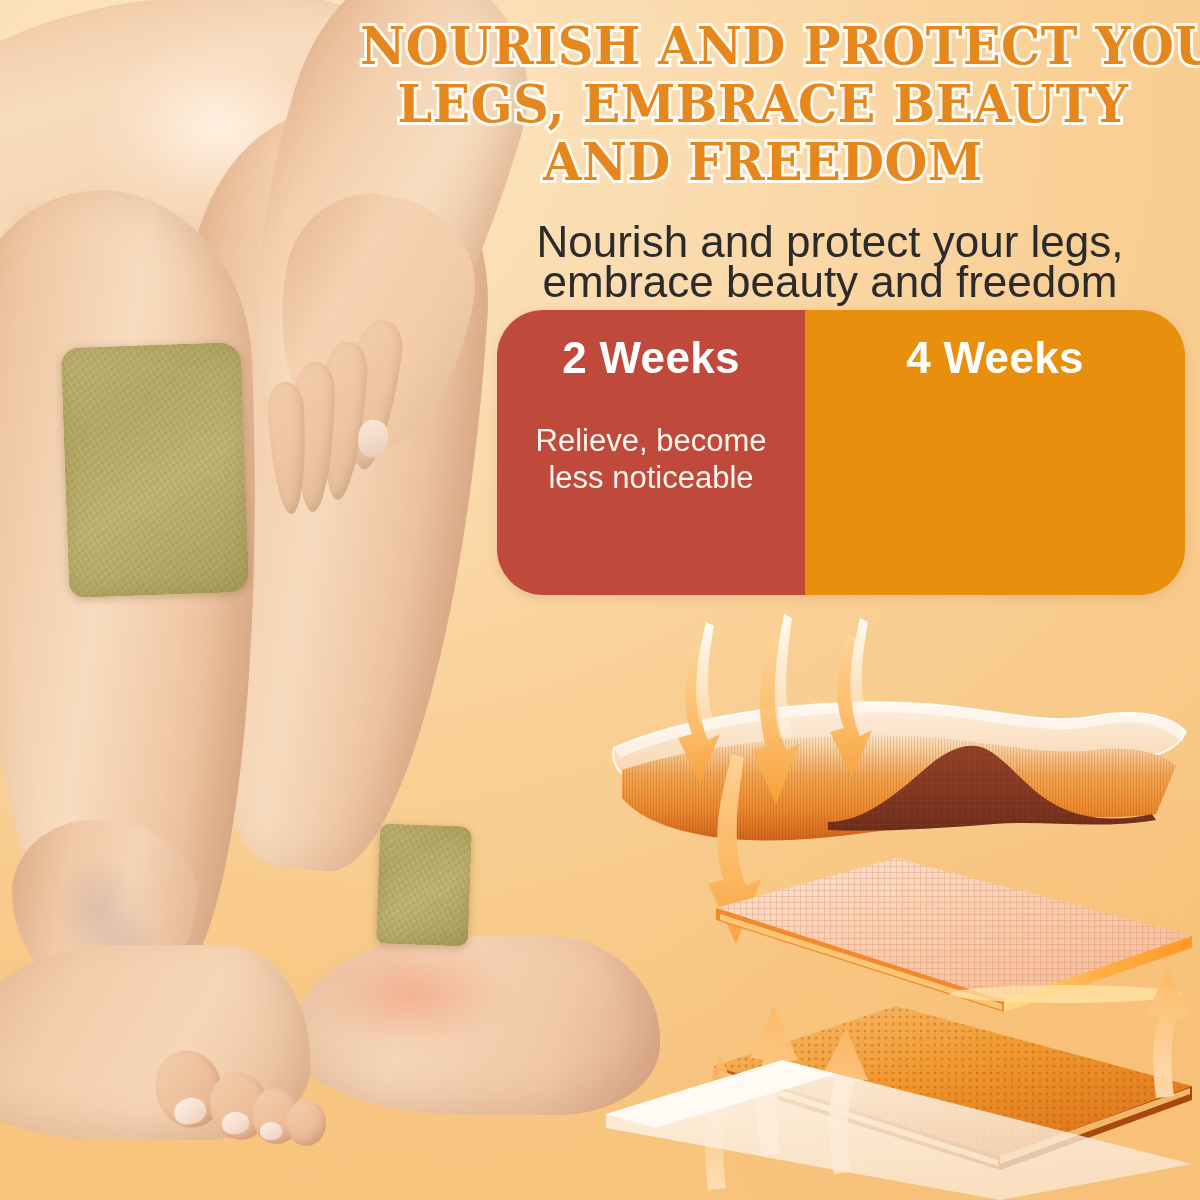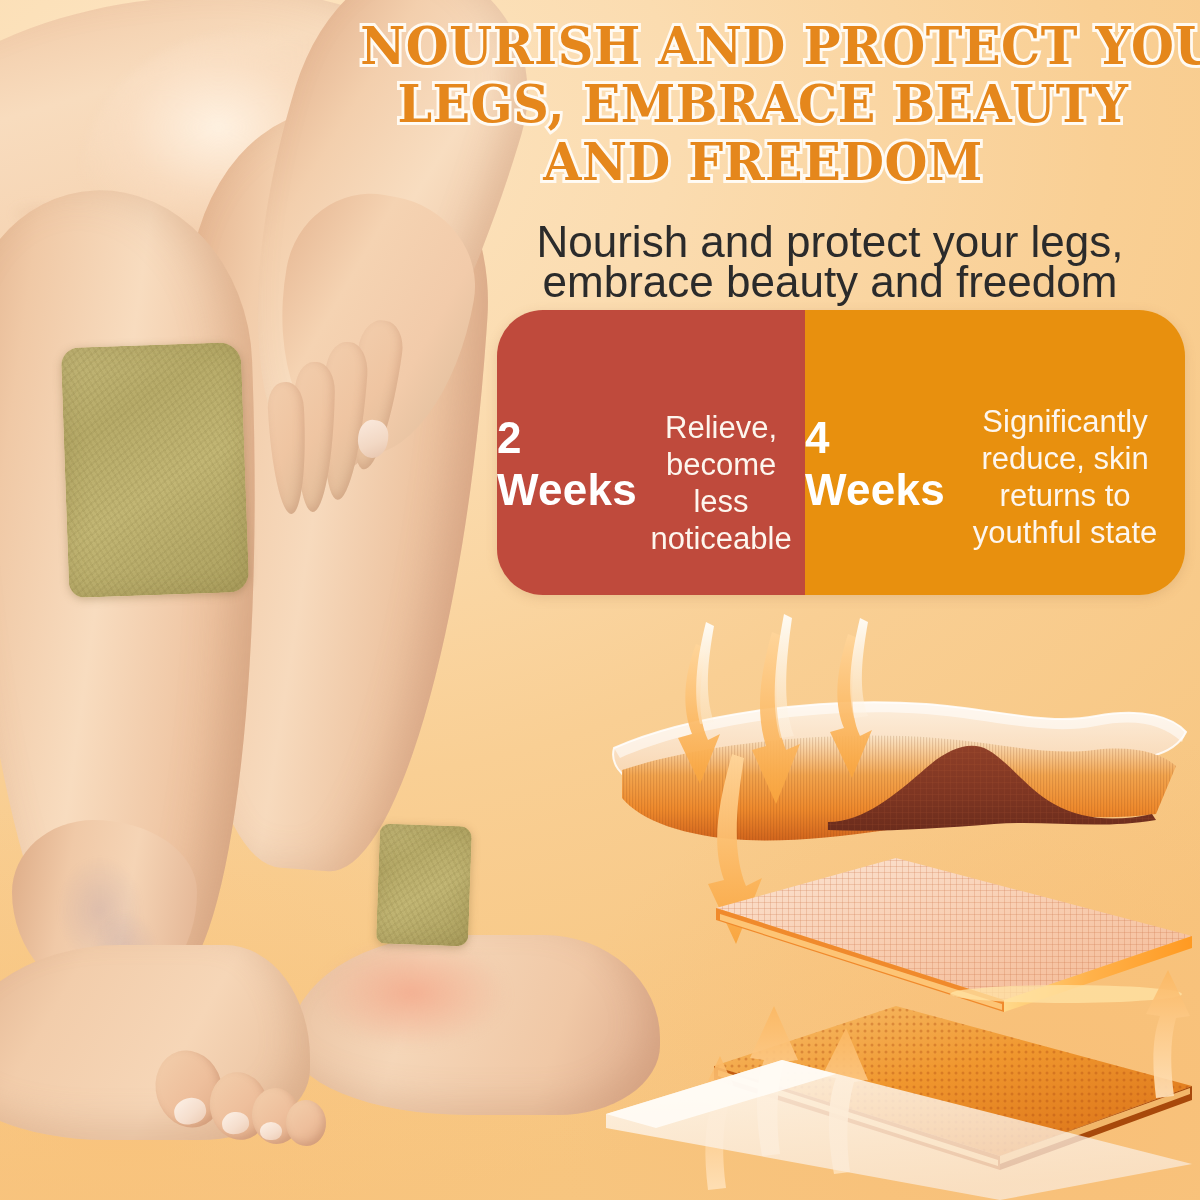--- a/index.html
+++ b/index.html
@@ -177,21 +177,21 @@
     color:#2b2b2b;
     font-family:"Liberation Sans", sans-serif;
   }
 
   
   .compare{
     position:absolute;left:497px;top:310px;width:688px;height:285px;
     display:flex;border-radius:46px;overflow:hidden;
     box-shadow:0 3px 12px rgba(150,100,60,.18);
   }
-  .panel{flex:0 0 auto;display:flex;flex-direction:row;align-items:center;padding-top:22px;box-sizing:border-box;}
+  .panel{flex:0 0 auto;display:flex;flex-direction:column;align-items:center;padding-top:22px;box-sizing:border-box;}
   .panel.left{width:308px;background:#bf4a3c;}
   .panel.right{width:380px;background:#e8900e;}
   .panel .title{
     color:#ffffff;font-weight:700;font-size:44px;line-height:52px;letter-spacing:.3px;
   }
   .panel .desc{
     color:#fdf6ee;font-size:31px;line-height:37px;text-align:center;
     padding:0 12px;box-sizing:border-box;
   }
   .panel.left .desc{margin-top:38px;}
@@ -254,21 +254,20 @@
 
   <div class="subhead">Nourish and protect your legs, embrace beauty and freedom</div>
 
   <div class="compare">
     <div class="panel left">
       <div class="title">2 Weeks</div>
       <div class="desc">Relieve, become less noticeable</div>
     </div>
     <div class="panel right">
       <div class="title">4 Weeks</div>
-      <div class="desc">Significantly reduce, skin returns to youthful state</div>
     </div>
   </div>
 
   <div class="diagram">
     <svg viewBox="0 0 604 592" xmlns="http://www.w3.org/2000/svg">
       <defs>
         <linearGradient id="gSkinTop" x1="0" y1="0" x2="0" y2="1">
           <stop offset="0%" stop-color="#fdf1e2" stop-opacity="0.96"></stop>
           <stop offset="55%" stop-color="#fae2cb" stop-opacity="0.80"></stop>
           <stop offset="100%" stop-color="#f6d4b6" stop-opacity="0.55"></stop>

